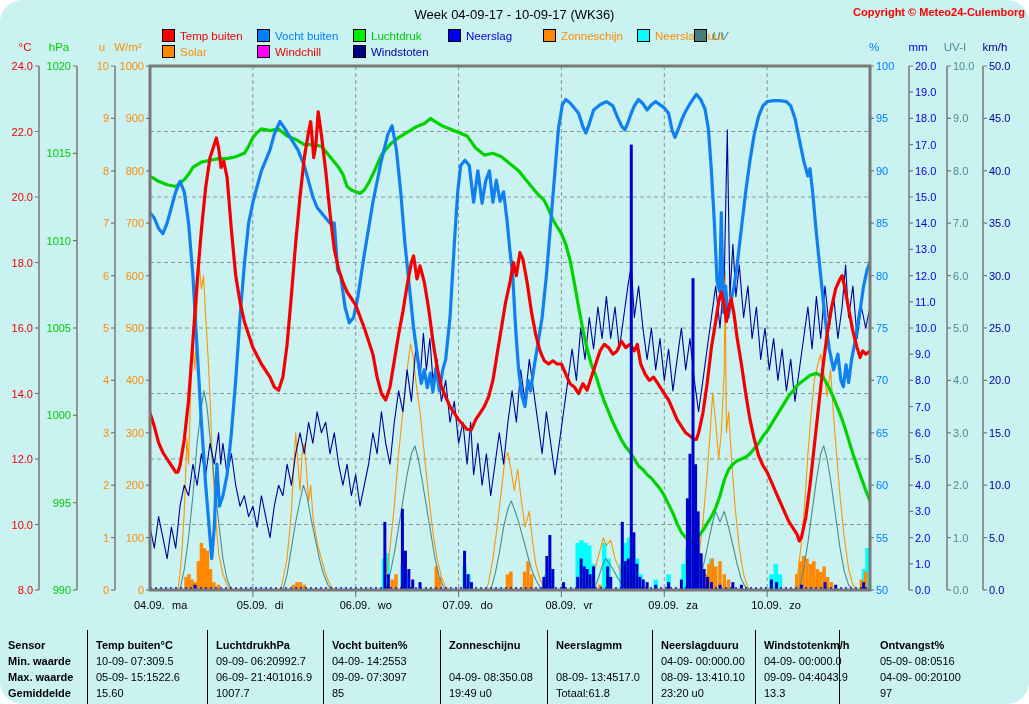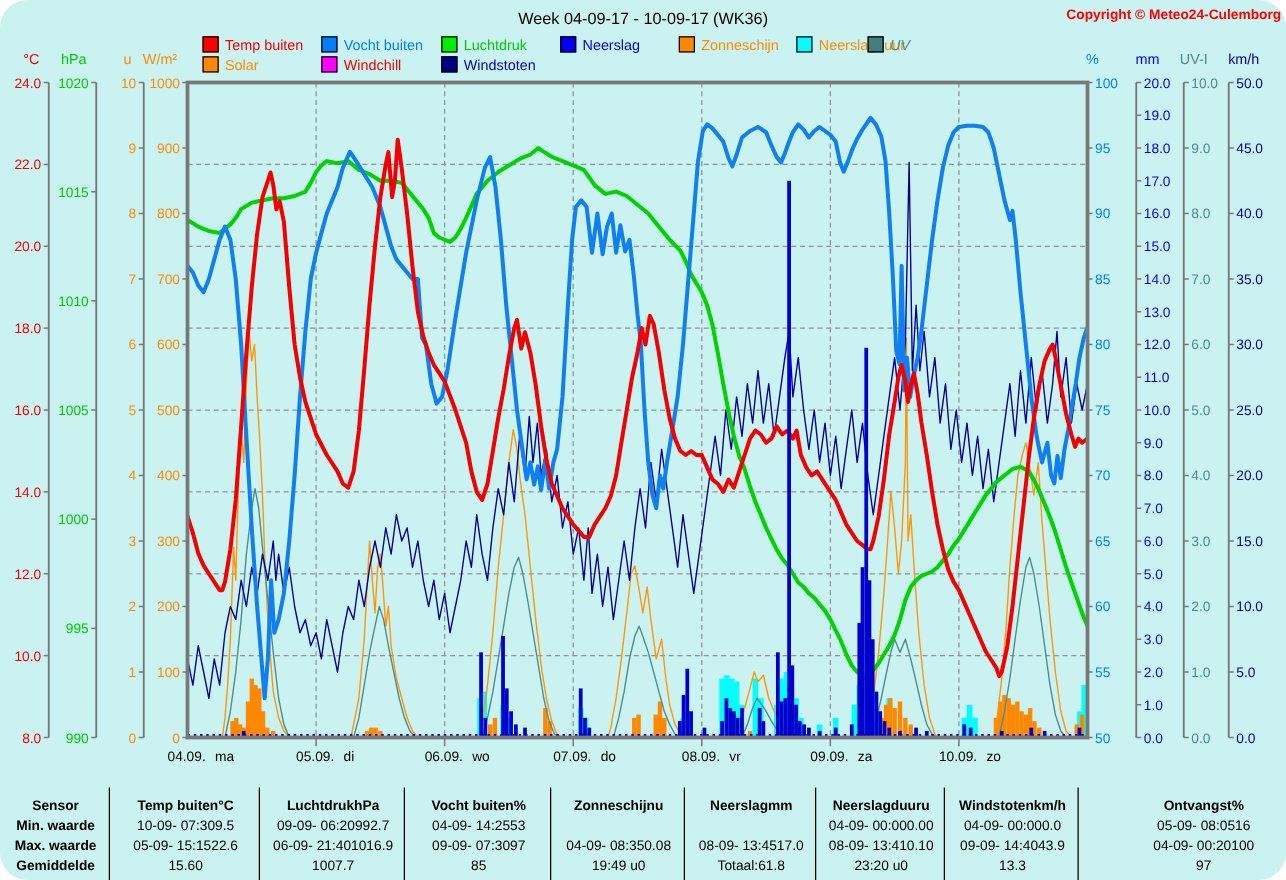--- a/index.html
+++ b/index.html
@@ -6,21 +6,21 @@
   body{font-family:"Liberation Sans",sans-serif;}
   .page{position:relative;width:1029px;height:704px;background:#c9f2f1;overflow:hidden;border-radius:22px;}
   .title{position:absolute;top:7px;left:0;width:100%;text-align:center;font-size:13px;color:#000;}
   .copyright{position:absolute;top:6px;right:4px;font-size:11px;font-weight:bold;color:#ff0000;}
   #chart{position:absolute;top:0;left:0;}
   .legend-item{position:absolute;height:13px;font-size:11.5px;white-space:nowrap;}
   .legend-box{display:inline-block;width:11px;height:11px;border:1px solid #000;vertical-align:-2px;margin-right:5px;}
   #table{position:absolute;left:0;top:630px;width:1029px;height:74px;font-size:11px;color:#000;}
   .tcol{position:absolute;top:0;height:74px;box-sizing:border-box;padding:7px 6px 0 8px;}
   .tcol.bordered{border-left:1px solid #000;}
-  .tline{height:16px;line-height:16px;display:flex;justify-content:center;white-space:nowrap;overflow:hidden;}
+  .tline{height:16px;line-height:16px;display:flex;justify-content:flex-start;white-space:nowrap;overflow:hidden;}
   .thead,.tbold{font-weight:bold;}
 </style>
 </head>
 <body>
 
 <div class="page">
   <div class="title">Week 04-09-17 - 10-09-17 (WK36)</div>
   <div class="copyright">Copyright © Meteo24-Culemborg</div>
   <svg id="chart" width="1029" height="630">
       <line x1="150" y1="131.5" x2="870" y2="131.5" stroke="#8a9595" stroke-width="1" stroke-dasharray="4 3"></line>
@@ -547,29 +547,29 @@
       <div class="tcol bordered" style="left: 755px; width: 107px;">
         <div class="tline thead">
           <span>Windstoten</span>
           <span>km/h</span>
         </div>
         <div class="tline">
           <span>04-09- 00:00</span>
           <span>0.0</span>
         </div>
         <div class="tline">
-          <span>09-09- 14:40</span>
+          <span>09-09- 04:40</span>
           <span>43.9</span>
         </div>
         <div class="tline">
           <span></span>
           <span>13.3</span>
         </div>
       </div>
-      <div class="tcol bordered" style="left: 862px; width: 167px; padding-left: 40px;">
+      <div class="tcol bordered" style="left: 839px; width: 167px; padding-left: 40px;">
         <div class="tline thead">
           <span>Ontvangst</span>
           <span>%</span>
         </div>
         <div class="tline">
           <span>05-09- 08:05</span>
           <span>16</span>
         </div>
         <div class="tline">
           <span>04-09- 00:20</span>

